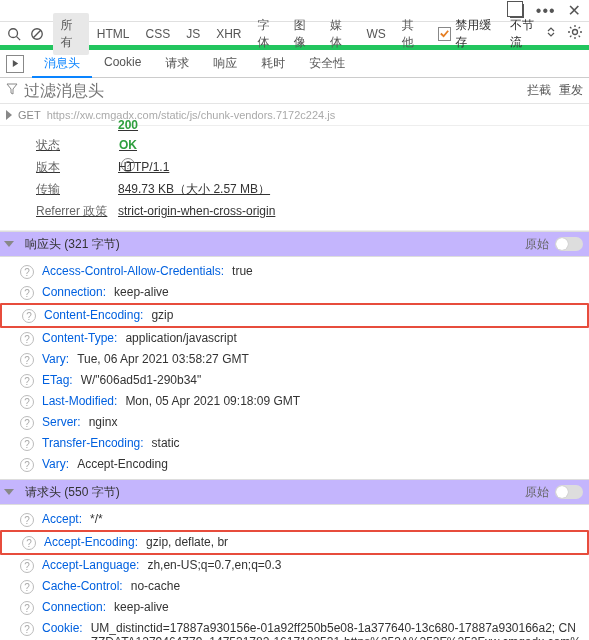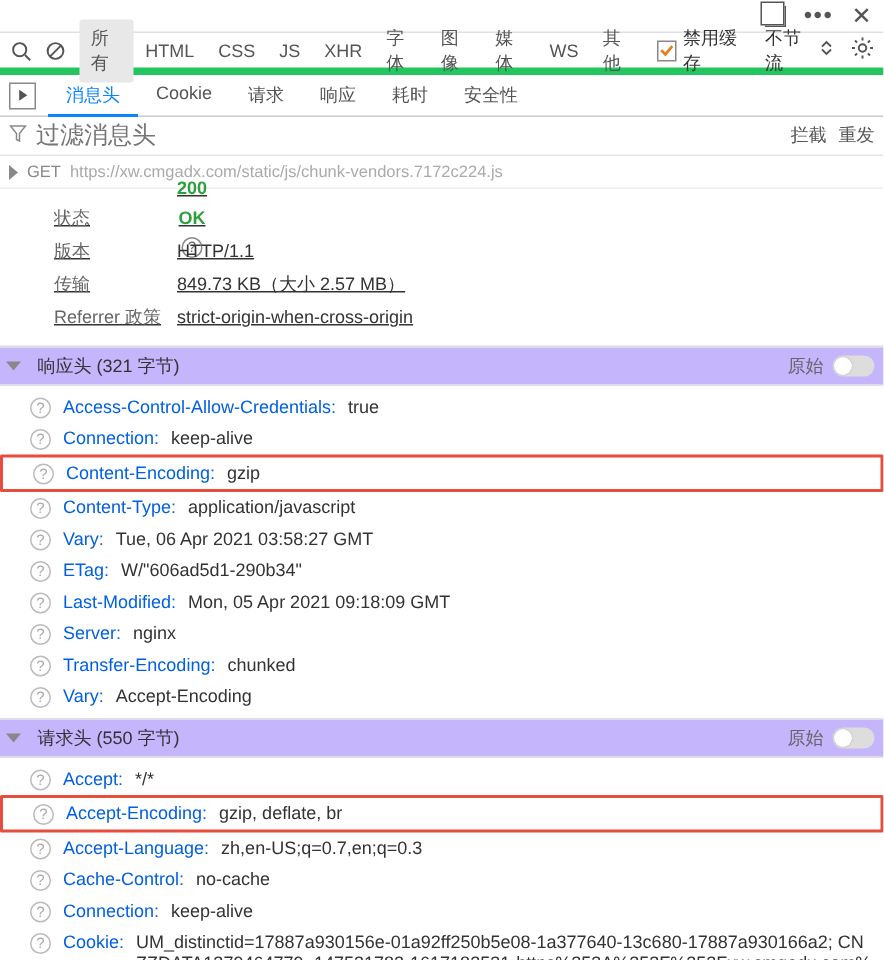--- a/index.html
+++ b/index.html
@@ -213,21 +213,21 @@
         <span class="hval"> Mon, 05 Apr 2021 09:18:09 GMT</span>
       </div>
       <div class="hdr-row">
         <span class="q-ic">?</span>
         <span class="hname">Server:</span>
         <span class="hval"> nginx</span>
       </div>
       <div class="hdr-row">
         <span class="q-ic">?</span>
         <span class="hname">Transfer-Encoding:</span>
-        <span class="hval"> chunked</span>
+        <span class="hval"> static</span>
       </div>
       <div class="hdr-row">
         <span class="q-ic">?</span>
         <span class="hname">Vary:</span>
         <span class="hval"> Accept-Encoding</span>
       </div>
     </div>
 
 <div class="section-hdr">
   <span class="tri down"></span>

